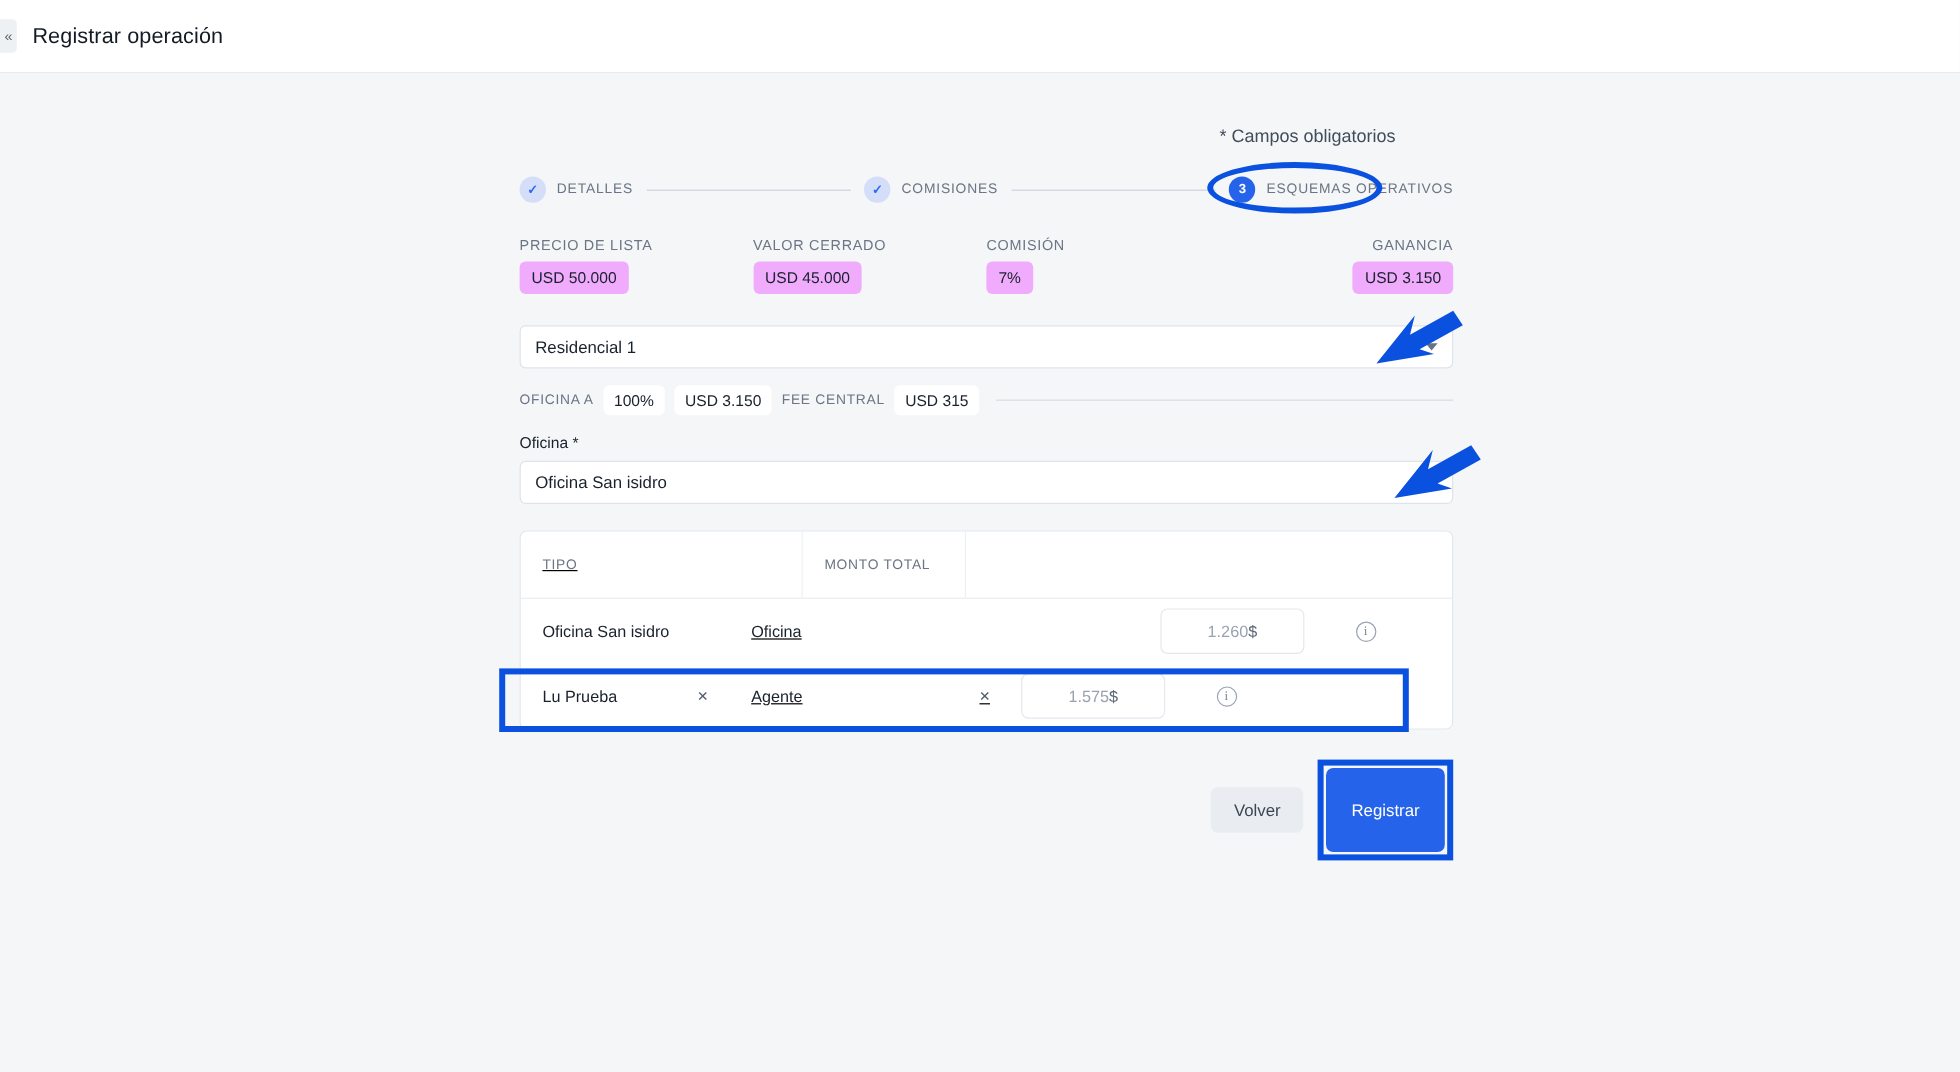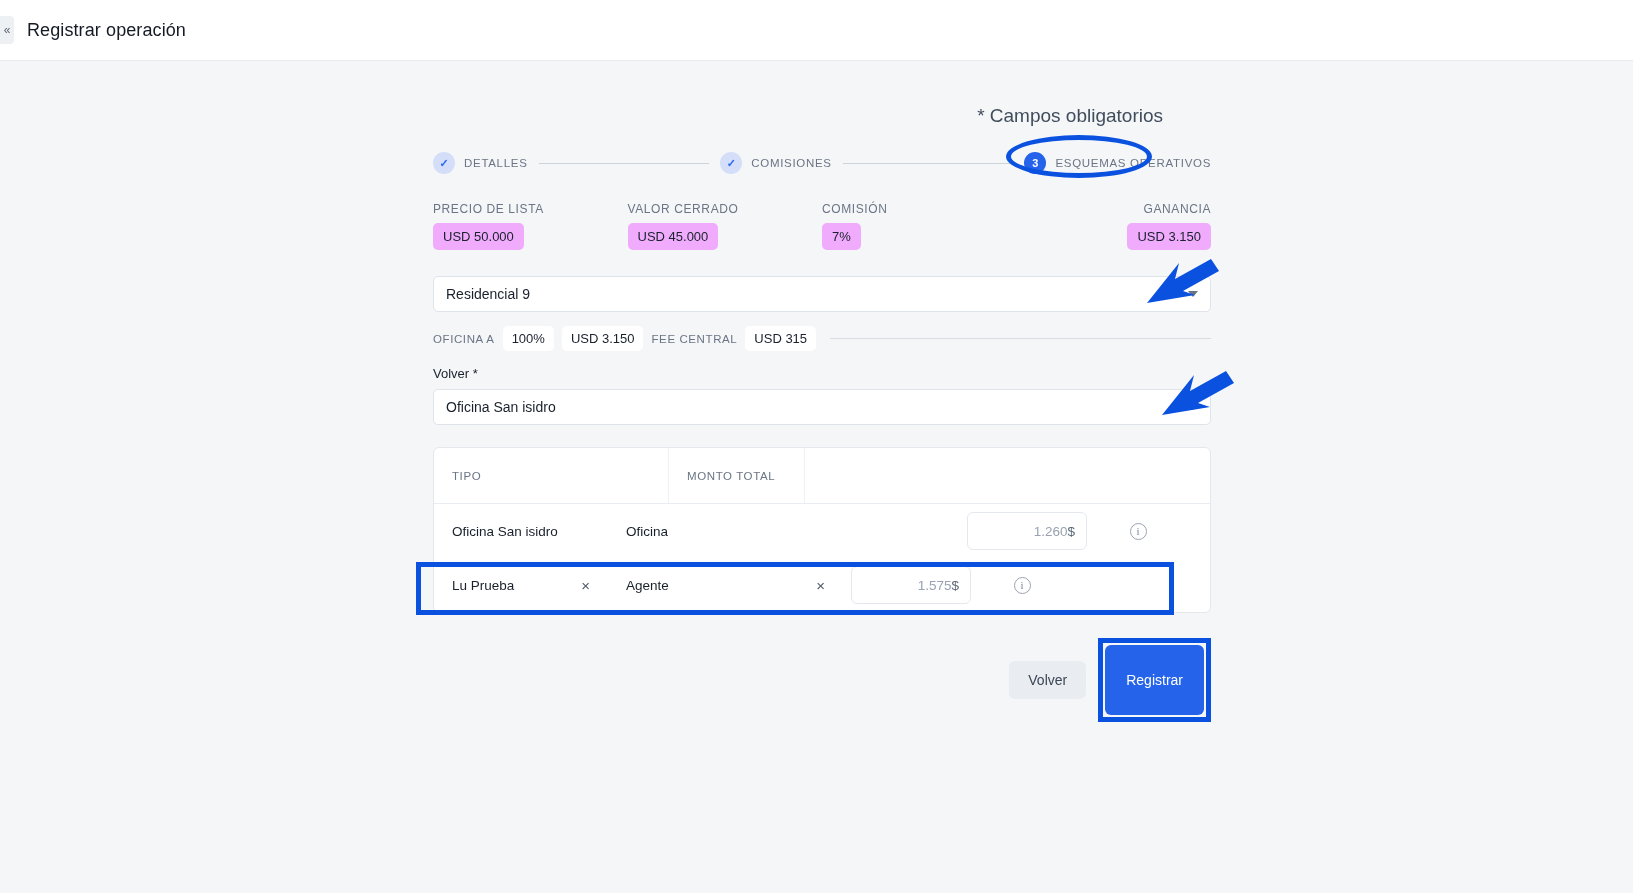--- a/index.html
+++ b/index.html
@@ -41,21 +41,21 @@
     background: #f4f6f8;
   }
   .form-area {
     position: absolute;
     left: 433px; top: 44px;
     width: 778px;
   }
 
   .required-note {
     text-align: right;
-    font-size: 19px;
+    font-size: 15px;
     color: #424d5c;
     margin-bottom: 19px;
     padding-right: 48px;
   }
 
   
   .stepper {
     display: flex; align-items: center;
     height: 34px;
     margin-bottom: 22px;
@@ -161,21 +161,21 @@
   }
   .trow { display: flex; }
   .trow.head { height: 56px; border-bottom: 1px solid #e9edf1; }
   .trow.body { height: 54px; align-items: center; }
   .tcell {
     display: flex; align-items: center;
     padding: 0 18px;
     height: 100%;
   }
   .c-part { width: 174px; border-right: 1px solid #eef1f4; }
-  .c-tipo { width: 235px; border-right: 1px solid #eef1f4; }
+  .c-tipo { width: 235px; border-right: 1px solid #eef1f4; text-decoration: underline; }
   .c-pct  { width: 116px; border-right: 1px solid #eef1f4; }
   .c-monto{ width: 136px; border-right: 1px solid #eef1f4; }
   .c-info { width: 86px; justify-content: center; }
   .trow.body .tcell { border-right: none; }
   .th {
     font-size: 11.5px; letter-spacing: 0.6px; color: #6b7585;
     align-self: center;
   }
   .cell-text { font-size: 13.5px; color: #19212c; }
   .remove-x {
@@ -183,21 +183,21 @@
     font-size: 15px; color: #515b6b;
     cursor: pointer; line-height: 1;
   }
   .mini-input {
     display: flex; align-items: center;
     border: 1px solid #e4e8ed;
     border-radius: 6px;
     height: 38px;
     padding: 0 11px;
     width: 100%;
-    justify-content: flex-end;
+    justify-content: center;
     background: #fff;
   }
   .mini-input .val { font-size: 13.5px; color: #99a2b0; }
   .mini-input .unit { font-size: 13.5px; color: #5d6778; }
   .info-icon {
     width: 17px; height: 17px; border-radius: 50%;
     border: 1px solid #9aa3b1;
     color: #7d8796;
     font-size: 11px;
     display: flex; align-items: center; justify-content: center;
@@ -287,34 +287,34 @@
         <div class="summary-label">COMISIÓN</div>
         <div class="summary-value">7%</div>
       </div>
       <div class="summary-cell right">
         <div class="summary-label">GANANCIA</div>
         <div class="summary-value">USD 3.150</div>
       </div>
     </div>
 
     <div class="select">
-      <span>Residencial 9</span>
+      <span>Residencial 1</span>
       <span class="caret"></span>
     </div>
 
     <div class="chips">
       <span class="chip-label">OFICINA A</span>
       <span class="chip-value">100%</span>
       <span class="chip-value">USD 3.150</span>
       <span class="chip-label">FEE CENTRAL</span>
       <span class="chip-value">USD 315</span>
       <span class="chip-rule"></span>
     </div>
 
-    <div class="field-label">Volver *</div>
+    <div class="field-label">Oficina *</div>
     <div class="select">
       <span>Oficina San isidro</span>
       <span class="caret"></span>
     </div>
 
     <div style="position:relative;">
       <div class="table">
 
         <div class="trow head">
           <div class="tcell c-tipo">

